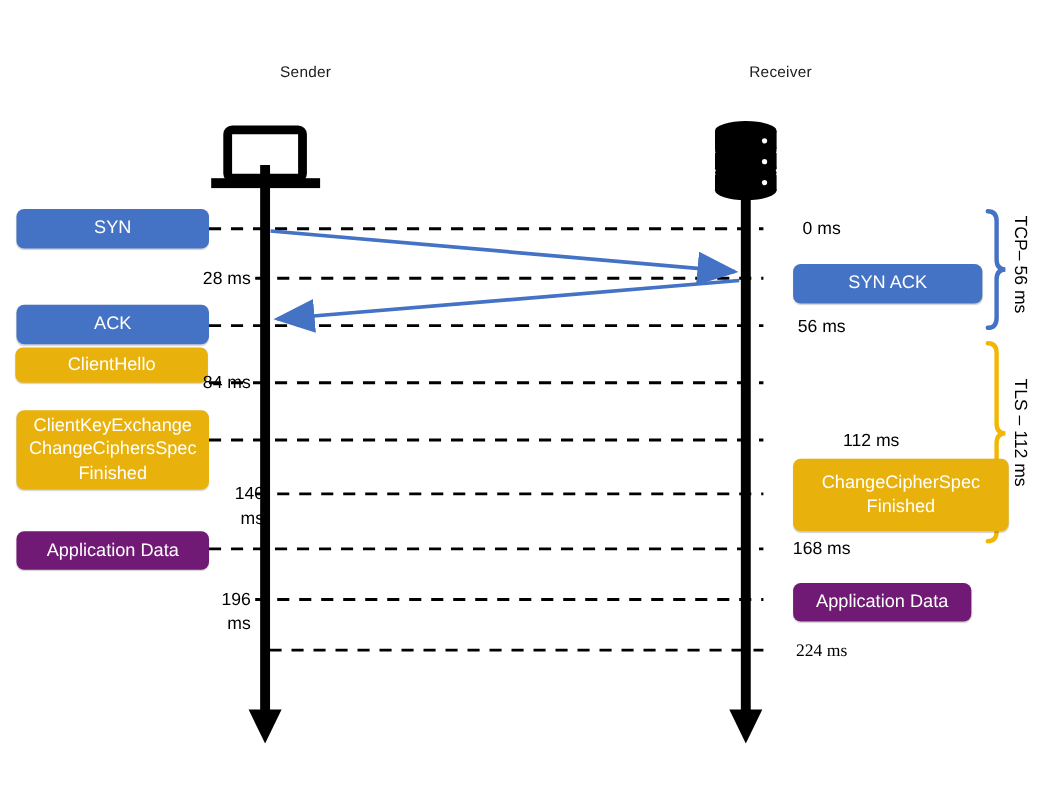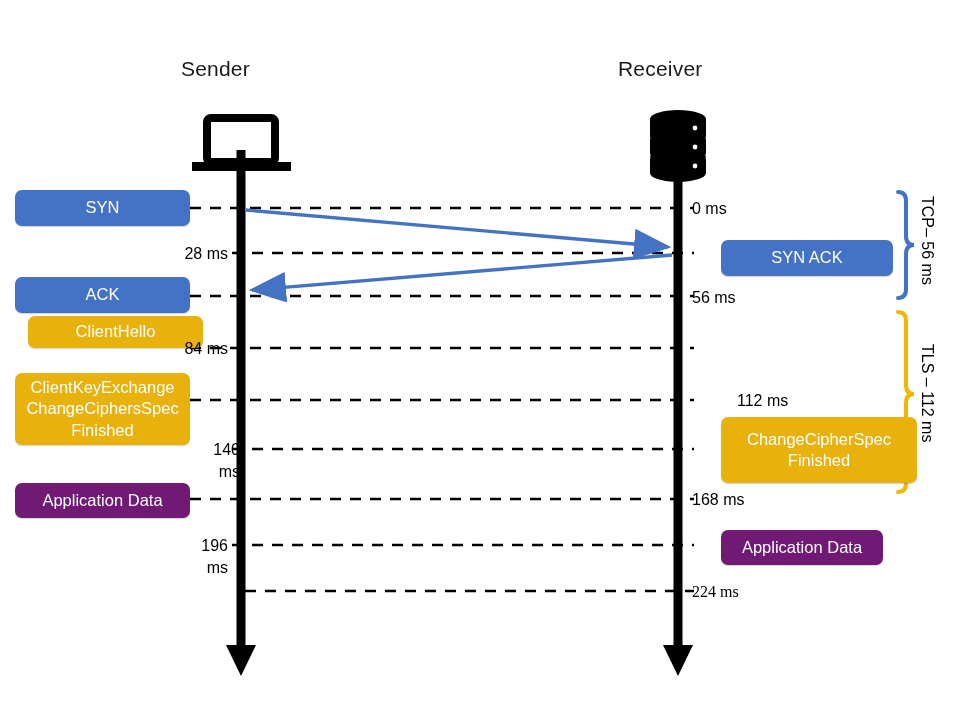--- a/index.html
+++ b/index.html
@@ -12,24 +12,24 @@
     position:relative;
   }
   #stage{position:absolute;left:0;top:0;width:960px;height:720px;}
 
   
   #artwork{position:absolute;left:0;top:0;width:960px;height:720px;}
 
   
   .actor-label{
     position:absolute;
-    font-size:21px;
+    font-size:14px;
     color:#1a1a1a;
     white-space:nowrap;
-    text-align:left;
+    text-align:right;
     letter-spacing:.2px;
   }
 
   
   .msg{
     position:absolute;
     box-sizing:border-box;
     border-radius:7px;
     color:#ffffff;
     display:flex;
@@ -48,21 +48,21 @@
 
   
   .tick{
     position:absolute;
     font-size:16px;
     color:#000;
     white-space:pre-line;
     line-height:1.35;
   }
   .tick.left{text-align:right;}
-  .tick.right{text-align:left;}
+  .tick.right{text-align:center;}
 
   
   .phase-label{
     position:absolute;
     font-size:16px;
     color:#000;
     white-space:nowrap;
     transform-origin:0 0;
     transform:rotate(90deg);
   }
@@ -137,21 +137,21 @@
   <div class="actor-label" style="left:618px;top:57px;width:120px;">Receiver</div>
 
   <div class="msg blue" style="left:15px;top:190px;width:175px;height:36px;">
     <span class="lines">SYN</span>
   </div>
 
   <div class="msg blue" style="left:15px;top:277px;width:175px;height:36px;">
     <span class="lines">ACK</span>
   </div>
 
-  <div class="msg gold" style="left:28px;top:316px;width:175px;height:32px;">
+  <div class="msg gold" style="left:14px;top:316px;width:175px;height:32px;">
     <span class="lines">ClientHello</span>
   </div>
 
   <div class="msg gold" style="left:15px;top:373px;width:175px;height:72px;">
     <span class="lines">ClientKeyExchange
 ChangeCiphersSpec
 Finished</span>
   </div>
 
   <div class="msg green" style="left:15px;top:483px;width:175px;height:35px;">

